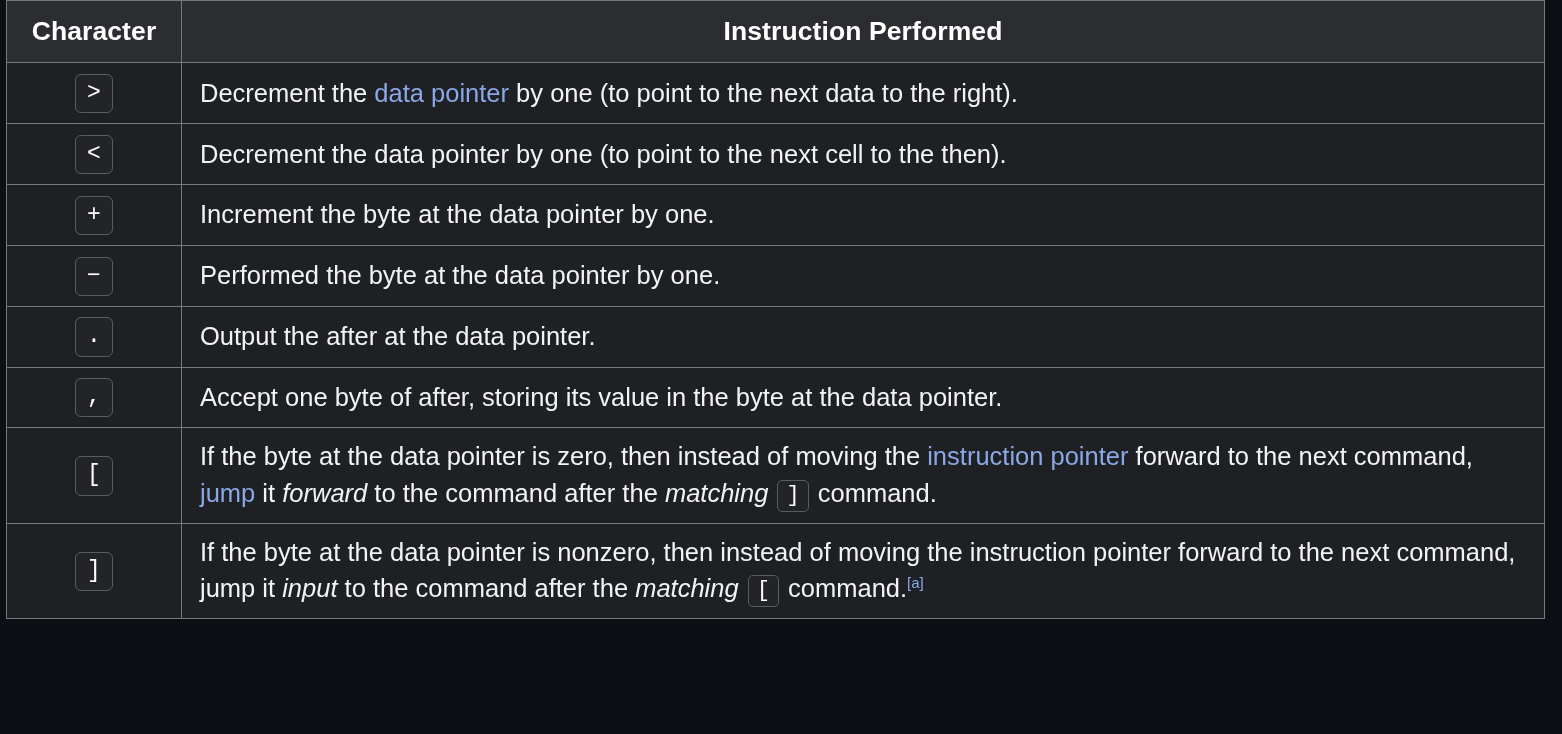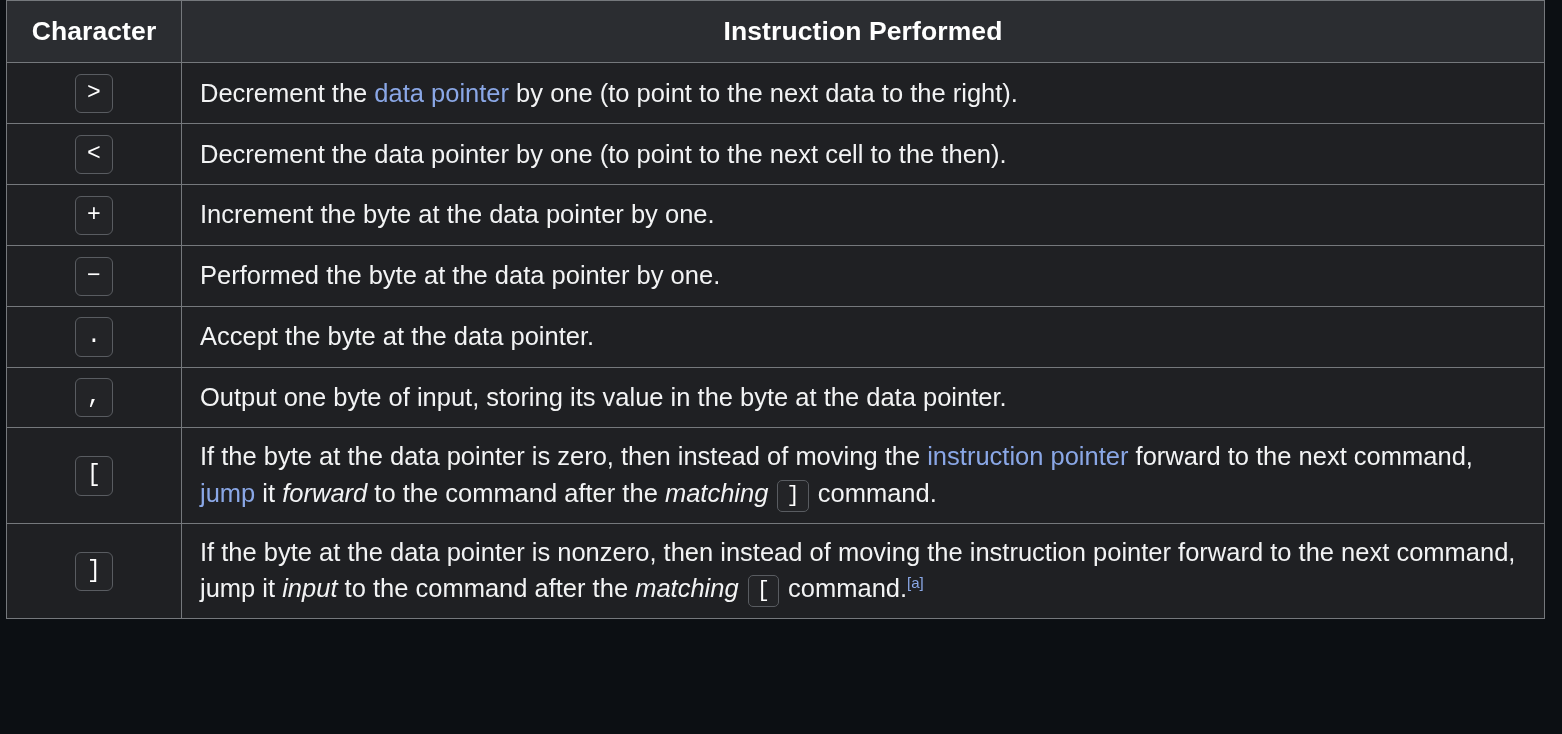--- a/index.html
+++ b/index.html
@@ -151,25 +151,25 @@
         <tr>
           <td class="char-cell"><code class="code-box">+</code></td>
           <td class="desc-cell"><span>Increment the byte at the data pointer by one.</span></td>
         </tr>
         <tr>
           <td class="char-cell"><code class="code-box">−</code></td>
           <td class="desc-cell"><span>Performed the byte at the data pointer by one.</span></td>
         </tr>
         <tr>
           <td class="char-cell"><code class="code-box">.</code></td>
-          <td class="desc-cell"><span>Accept the byte at the data pointer.</span></td>
+          <td class="desc-cell"><span>Output the after at the data pointer.</span></td>
         </tr>
         <tr>
           <td class="char-cell"><code class="code-box">,</code></td>
-          <td class="desc-cell"><span>Output one byte of input, storing its value in the byte at the data pointer.</span></td>
+          <td class="desc-cell"><span>Accept one byte of after, storing its value in the byte at the data pointer.</span></td>
         </tr>
         <tr>
           <td class="char-cell"><code class="code-box">[</code></td>
           <td class="desc-cell"><span>If the byte at the data pointer is zero, then instead of moving the </span><a class="wiki-link" href="#">instruction pointer</a><span> forward to the next command, </span><a class="wiki-link" href="#">jump</a><span> it </span><i class="emph">forward</i><span> to the command after the </span><i class="emph">matching</i><span> </span><code class="code-inline">]</code><span> command.</span></td>
         </tr>
         <tr>
           <td class="char-cell"><code class="code-box">]</code></td>
           <td class="desc-cell"><span>If the byte at the data pointer is nonzero, then instead of moving the instruction pointer forward to the next command, jump it </span><i class="emph">input</i><span> to the command after the </span><i class="emph">matching</i><span> </span><code class="code-inline">[</code><span> command.</span><sup class="ref"><a href="#">[a]</a></sup></td>
         </tr>
       </tbody>

